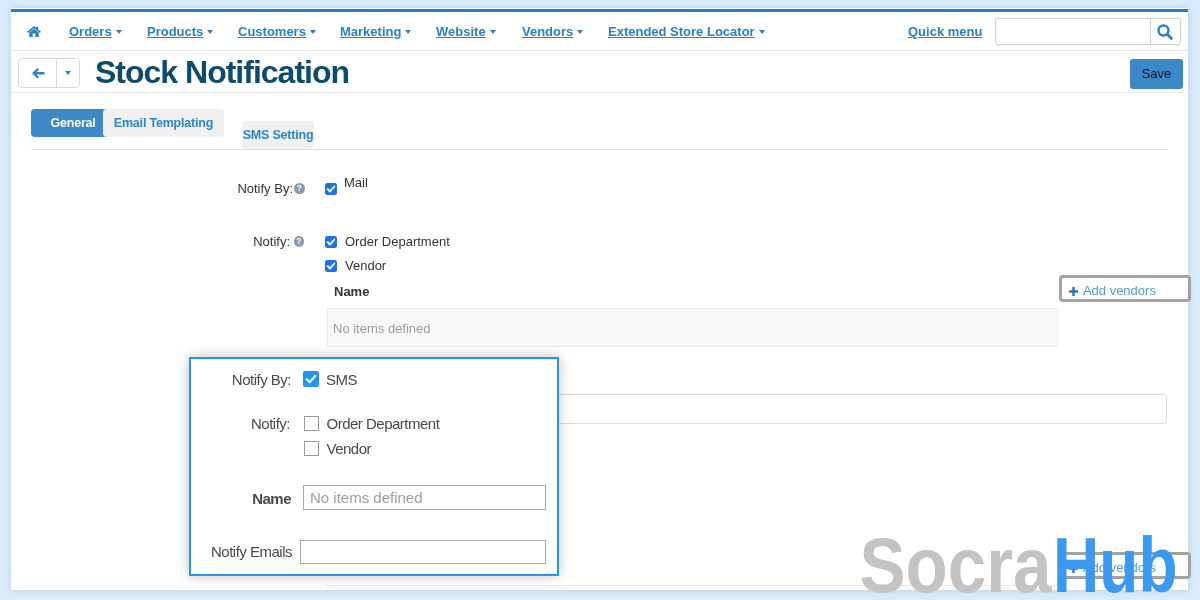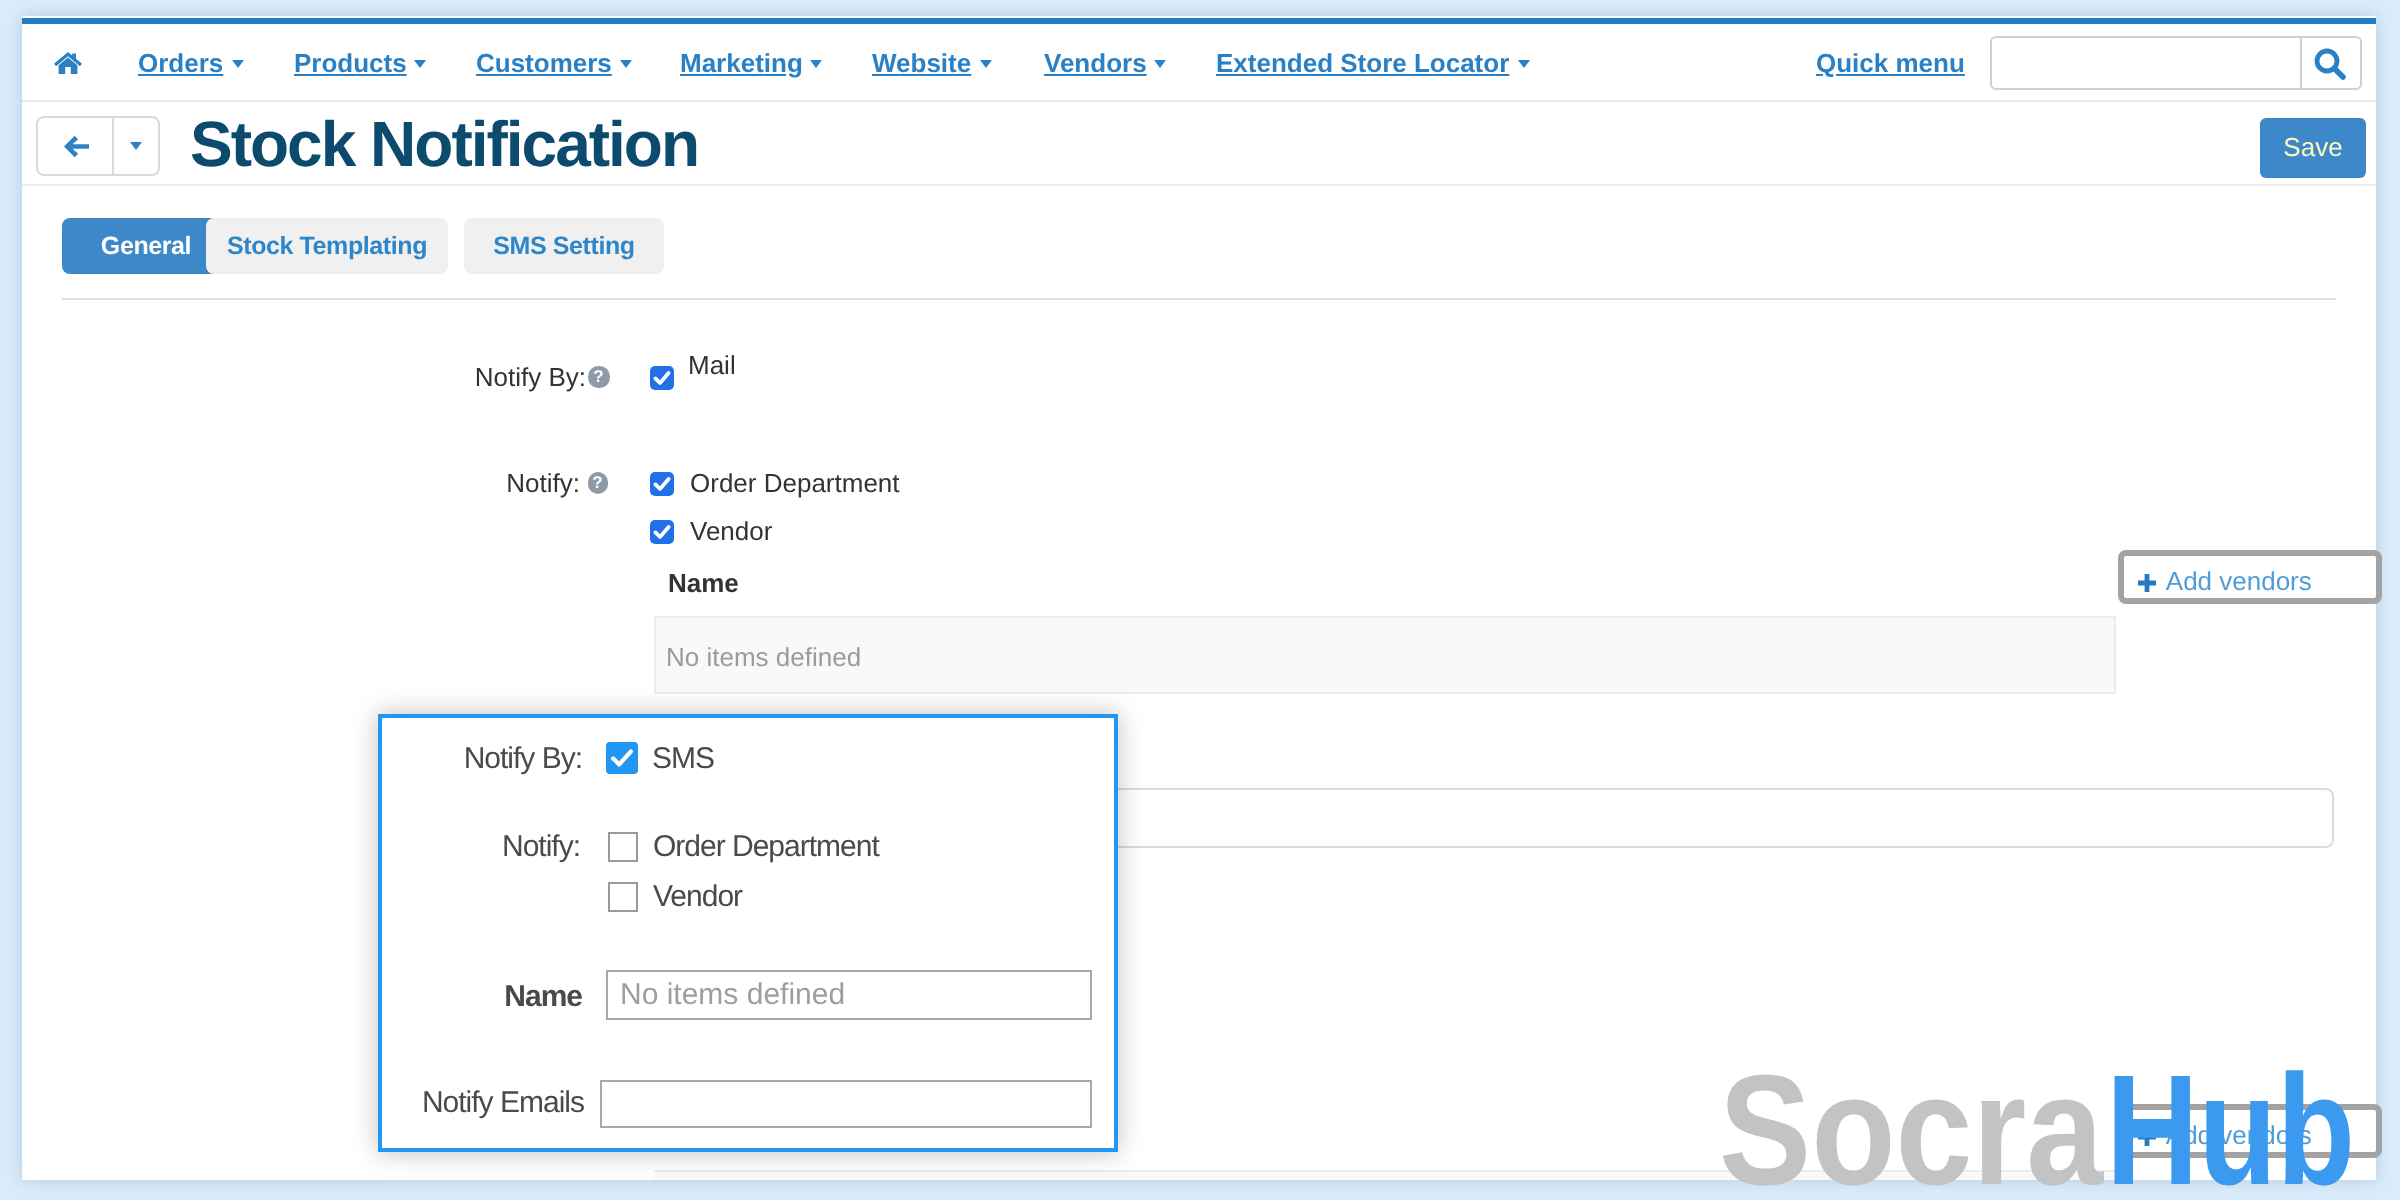--- a/index.html
+++ b/index.html
@@ -10,25 +10,25 @@
   .topbar { left:11px; top:8.5px; width:1177px; height:3px; background:#1e7ec7; }
   .navline { left:11px; top:50px; width:1177px; height:1px; background:#e8e8e8; }
   .titleline { left:11px; top:92px; width:1177px; height:1px; background:#ededed; }
   .nav { font-size:13px; font-weight:bold; color:#2a80c5; top:25px; line-height:13px; white-space:nowrap;text-decoration:underline; }
   .caret { display:inline-block; width:0; height:0; border-left:3.5px solid transparent; border-right:3.5px solid transparent; border-top:4px solid #2a80c5; vertical-align:2px; margin-left:4px; }
   .searchbox { left:995px; top:18px; width:186px; height:27px; background:#fff; border:1px solid #cfcfcf; border-radius:3px; }
   .searchsep { left:1150px; top:18px; width:1px; height:27px; background:#cfcfcf; }
   .backgrp { left:17.5px; top:58px; width:62.5px; height:29.5px; background:#fff; border:1px solid #d5dae2; border-radius:4px; }
   .backsep { left:55.5px; top:58px; width:1px; height:29.5px; background:#d5dae2; }
   .title { left:95px; top:60px; font-size:32px; font-weight:bold; color:#0c4a6e; line-height:24px; letter-spacing:-1px; }
-  .save { left:1130px; top:59px; width:53px; height:30px; background:#3d88c9; border-radius:3px; color:#fef9c3; font-size:13px; text-align:center; line-height:30px; }
+  .save { left:1130px; top:59px; width:53px; height:30px; background:#3d88c9; border-radius:3px; color:#0f172a; font-size:13px; text-align:center; line-height:30px; }
   .tab { top:109px; height:28px; border-radius:4px; font-size:12.5px; font-weight:bold; letter-spacing:-0.2px; text-align:center; line-height:28px; }
   .tab1 { left:31px; width:84px; background:#3d88c9; color:#fff; }
   .tab2 { left:103px; width:121px; background:#f0f0f0; color:#2e86c8; }
-  .tab3 { left:232px; width:100px; background:#f0f0f0; color:#2e86c8; }
+  .tab3 { left:242px; width:72px; background:#f0f0f0; color:#2e86c8;margin-top:12px; }
   .tabline { left:31px; top:149px; width:1137px; height:1px; background:#d4e0ea; }
   .lbl { font-size:13px; line-height:13px; color:#333; white-space:nowrap; }
   .rt { text-align:right; }
   .help { width:10.5px; height:10.5px; border-radius:50%; background:#8e9aa8; color:#fff; font-size:8.5px; font-weight:bold; text-align:center; line-height:10.5px; }
   .cb { width:12px; height:12px; border-radius:2.5px; background:#2170e8; }
   .cb svg { display:block; }
   .grayrow { left:327px; top:308px; width:731px; height:39px; background:#f9f9f9; border:1px solid #ececec; }
   .addv { width:132px; height:27px; background:#fff; border:3px solid #a3a3a3; border-radius:4px; font-size:13px; color:#509dd6; text-align:left; padding-left:7px; line-height:25px; white-space:nowrap; }
   .addv svg { vertical-align:-1px; margin-right:2px; }
   .wideinput { left:327px; top:394px; width:840px; height:30px; background:#fff; border:1px solid #dcdcdc; border-radius:4px; }
@@ -68,21 +68,21 @@
   <div class="abs backsep"></div>
   <svg class="abs" style="left:32px; top:67px;" width="12.5" height="12.5" viewBox="0 0 14 12">
     <path d="M6 0 L7.9 1.9 L4.8 4.7 L14 4.7 L14 7.3 L4.8 7.3 L7.9 10.1 L6 12 L0 6 Z" fill="#2f80c8"></path>
   </svg>
   <div class="abs" style="left:64.5px; top:70.5px; width:0; height:0; border-left:3.7px solid transparent; border-right:3.7px solid transparent; border-top:4px solid #2f80c8;"></div>
   <div class="abs title">Stock Notification</div>
   <div class="abs save">Save</div>
   <div class="abs titleline"></div>
 
   <div class="abs tab tab1">General</div>
-  <div class="abs tab tab2">Stock Templating</div>
+  <div class="abs tab tab2">Email Templating</div>
   <div class="abs tab tab3">SMS Setting</div>
   <div class="abs tabline"></div>
 
   <div class="abs lbl rt" style="left:200px; top:182px; width:93px;">Notify By:</div>
   <div class="abs help" style="left:294px; top:183px;">?</div>
   <div class="abs cb" style="left:325px; top:183px;">
     <svg width="12" height="12" viewBox="0 0 12 12">
       <path d="M2.7 6.2 L5 8.5 L9.3 3.5" fill="none" stroke="#fff" stroke-width="1.9" stroke-linecap="round" stroke-linejoin="round"></path>
     </svg>
   </div>

